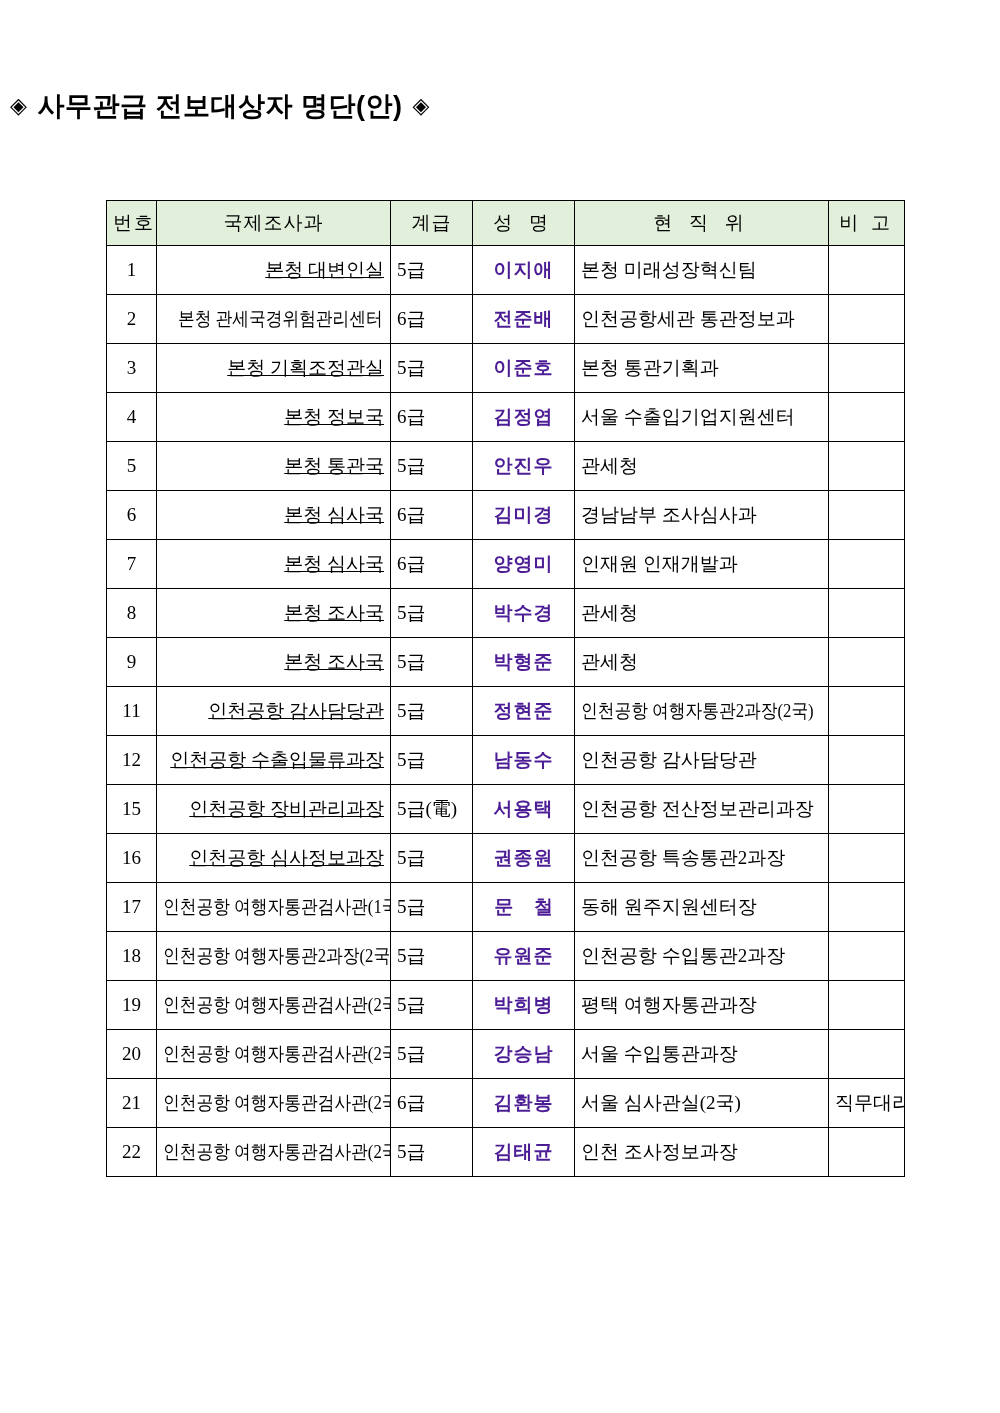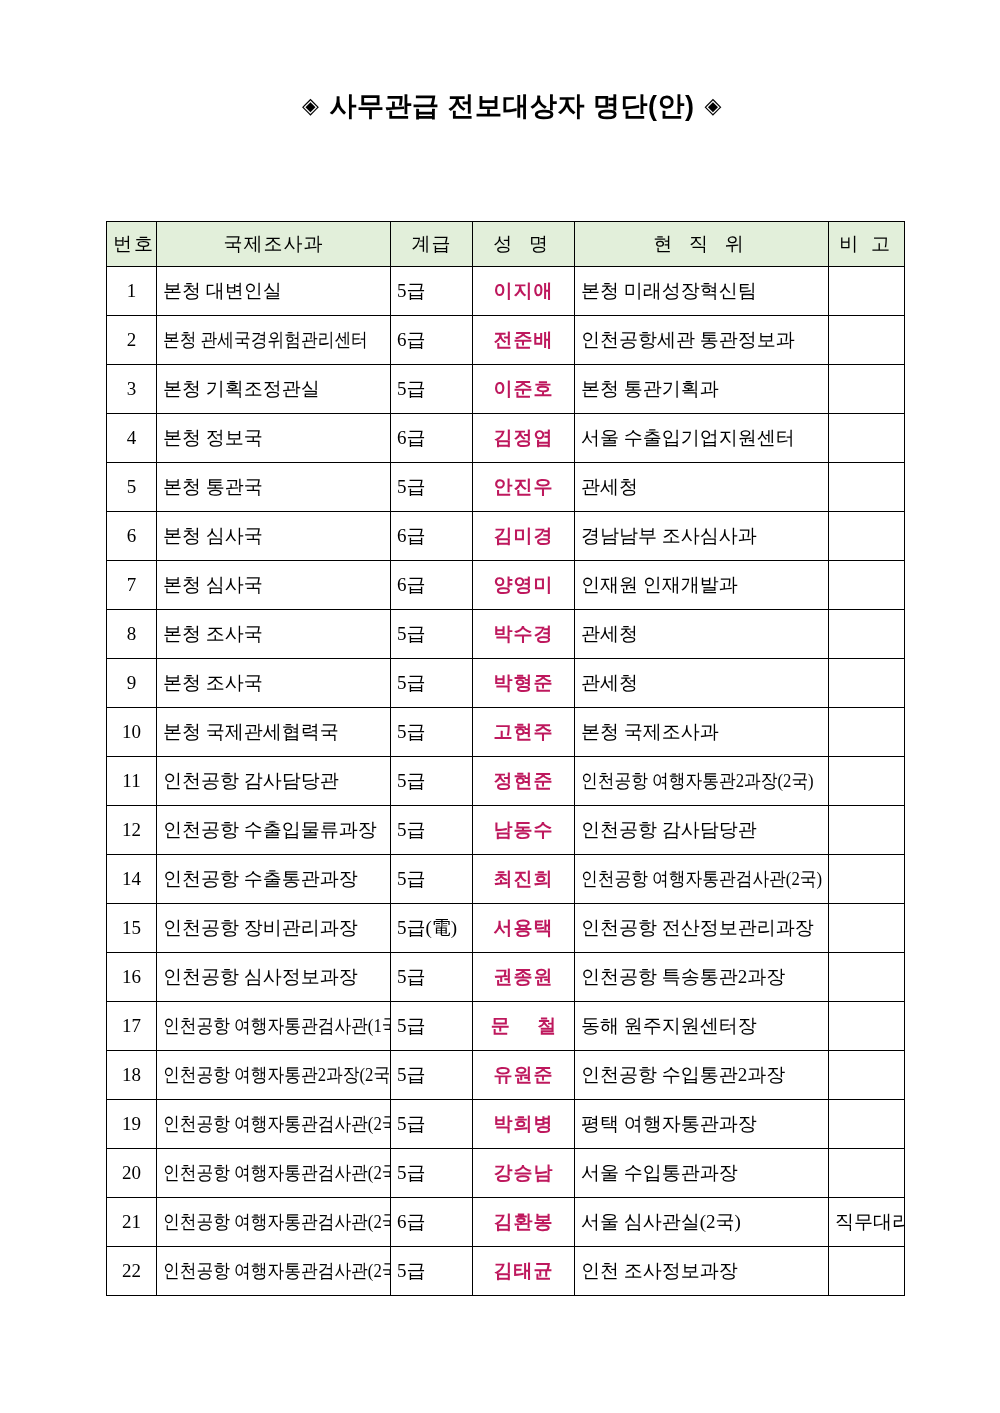--- a/index.html
+++ b/index.html
@@ -16,46 +16,43 @@
     overflow: hidden;
   }
   .page {
     width: 1000px;
     height: 1413px;
     box-sizing: border-box;
     padding: 0;
     position: relative;
   }
   .doc-title {
-    text-align: center;
     font-family: "Liberation Sans", "DejaVu Sans", sans-serif;
     font-weight: bold;
     font-size: 27px;
     letter-spacing: 0.5px;
     margin: 0;
     padding-top: 88px;
     white-space: nowrap;
-    padding-left: 24px;
   }
   .doc-title .diamond {
     font-size: 22px;
     vertical-align: 2px;
     padding: 0 10px;
   }
   .table-wrap {
     position: absolute;
     left: 106px;
     top: 200px;
     width: 798px;
   }
   table.roster {
     border-collapse: collapse;
     width: 798px;
     table-layout: fixed;
-    margin-top: 21px;
   }
   table.roster col.c-no    { width: 50px; }
   table.roster col.c-pos   { width: 234px; }
   table.roster col.c-grade { width: 82px; }
   table.roster col.c-name  { width: 102px; }
   table.roster col.c-cur   { width: 254px; }
   table.roster col.c-note  { width: 76px; }
 
   table.roster th,
   table.roster td {
@@ -74,29 +71,28 @@
     height: 44px;
     font-size: 19px;
     letter-spacing: 1px;
   }
   table.roster thead th.th-no { letter-spacing: 2px; }
   table.roster thead th.th-note { letter-spacing: 4px; }
   table.roster thead th.th-name { letter-spacing: 6px; }
   table.roster thead th.th-cur { letter-spacing: 6px; }
 
   td.col-no    { text-align: center; }
-  td.col-pos   { text-align: left; padding-left: 8px; }
+  td.col-pos   { text-align: right; padding-left: 8px; text-decoration: underline; }
   td.col-grade { text-align: left; }
   td.col-name  {
     text-align: center;
-    color: #be185d;
+    color: #4c1d95;
     font-weight: bold;
     font-size: 21px;
     letter-spacing: 1px;
-    font-family: Liberation Mono, monospace;
   }
   td.col-cur   { text-align: left; padding-left: 8px; }
   td.col-note  { font-size: 15px; }
   .squeeze-mid {
     display: inline-block;
     transform: scaleX(0.88);
     transform-origin: left center;
     width: 113%;
   }
   .name-spaced { letter-spacing: 8px; padding-left: 8px; }
@@ -197,49 +193,33 @@
           </tr>
           <tr>
             <td class="col-no"><span>9</span></td>
             <td class="col-pos"><span>본청 조사국</span></td>
             <td class="col-grade"><span>5급</span></td>
             <td class="col-name"><span>박형준</span></td>
             <td class="col-cur"><span>관세청</span></td>
             <td class="col-note"><span></span></td>
           </tr>
           <tr>
-            <td class="col-no"><span>10</span></td>
-            <td class="col-pos"><span>본청 국제관세협력국</span></td>
-            <td class="col-grade"><span>5급</span></td>
-            <td class="col-name"><span>고현주</span></td>
-            <td class="col-cur"><span>본청 국제조사과</span></td>
-            <td class="col-note"><span></span></td>
-          </tr>
-          <tr>
             <td class="col-no"><span>11</span></td>
             <td class="col-pos"><span>인천공항 감사담당관</span></td>
             <td class="col-grade"><span>5급</span></td>
             <td class="col-name"><span>정현준</span></td>
             <td class="col-cur"><span class="squeeze-mid">인천공항 여행자통관2과장(2국)</span></td>
             <td class="col-note"><span></span></td>
           </tr>
           <tr>
             <td class="col-no"><span>12</span></td>
             <td class="col-pos"><span>인천공항 수출입물류과장</span></td>
             <td class="col-grade"><span>5급</span></td>
             <td class="col-name"><span>남동수</span></td>
             <td class="col-cur"><span>인천공항 감사담당관</span></td>
-            <td class="col-note"><span></span></td>
-          </tr>
-          <tr>
-            <td class="col-no"><span>14</span></td>
-            <td class="col-pos"><span>인천공항 수출통관과장</span></td>
-            <td class="col-grade"><span>5급</span></td>
-            <td class="col-name"><span>최진희</span></td>
-            <td class="col-cur"><span class="squeeze-mid">인천공항 여행자통관검사관(2국)</span></td>
             <td class="col-note"><span></span></td>
           </tr>
           <tr>
             <td class="col-no"><span>15</span></td>
             <td class="col-pos"><span>인천공항 장비관리과장</span></td>
             <td class="col-grade"><span>5급(電)</span></td>
             <td class="col-name"><span>서용택</span></td>
             <td class="col-cur"><span>인천공항 전산정보관리과장</span></td>
             <td class="col-note"><span></span></td>
           </tr>

